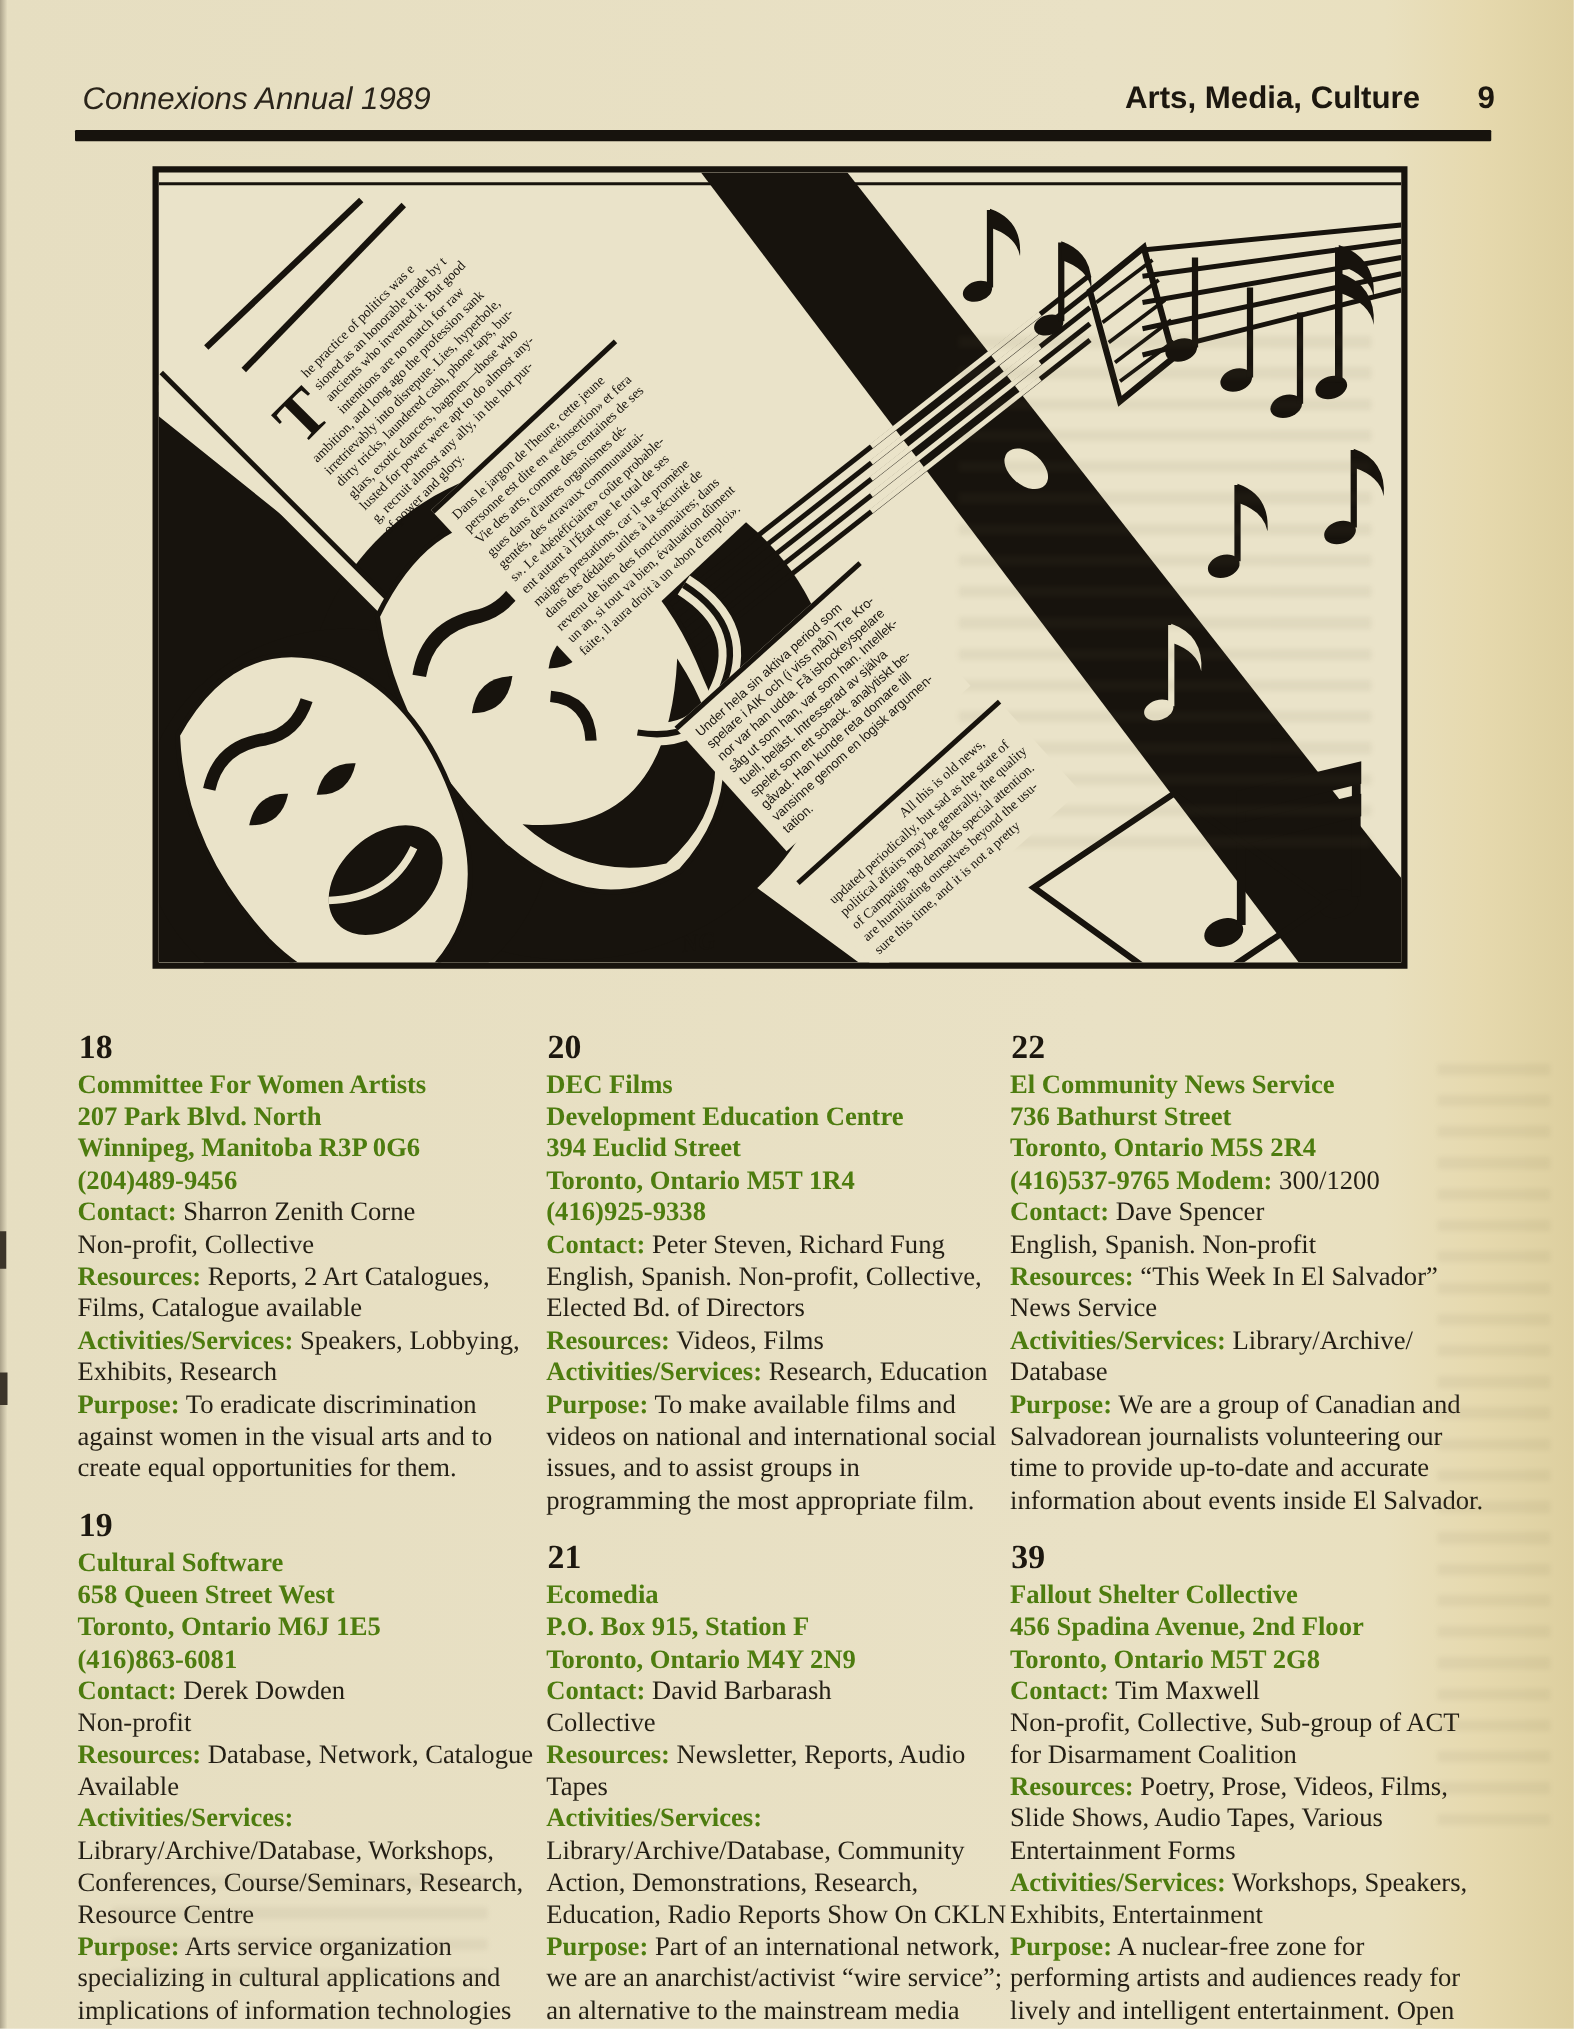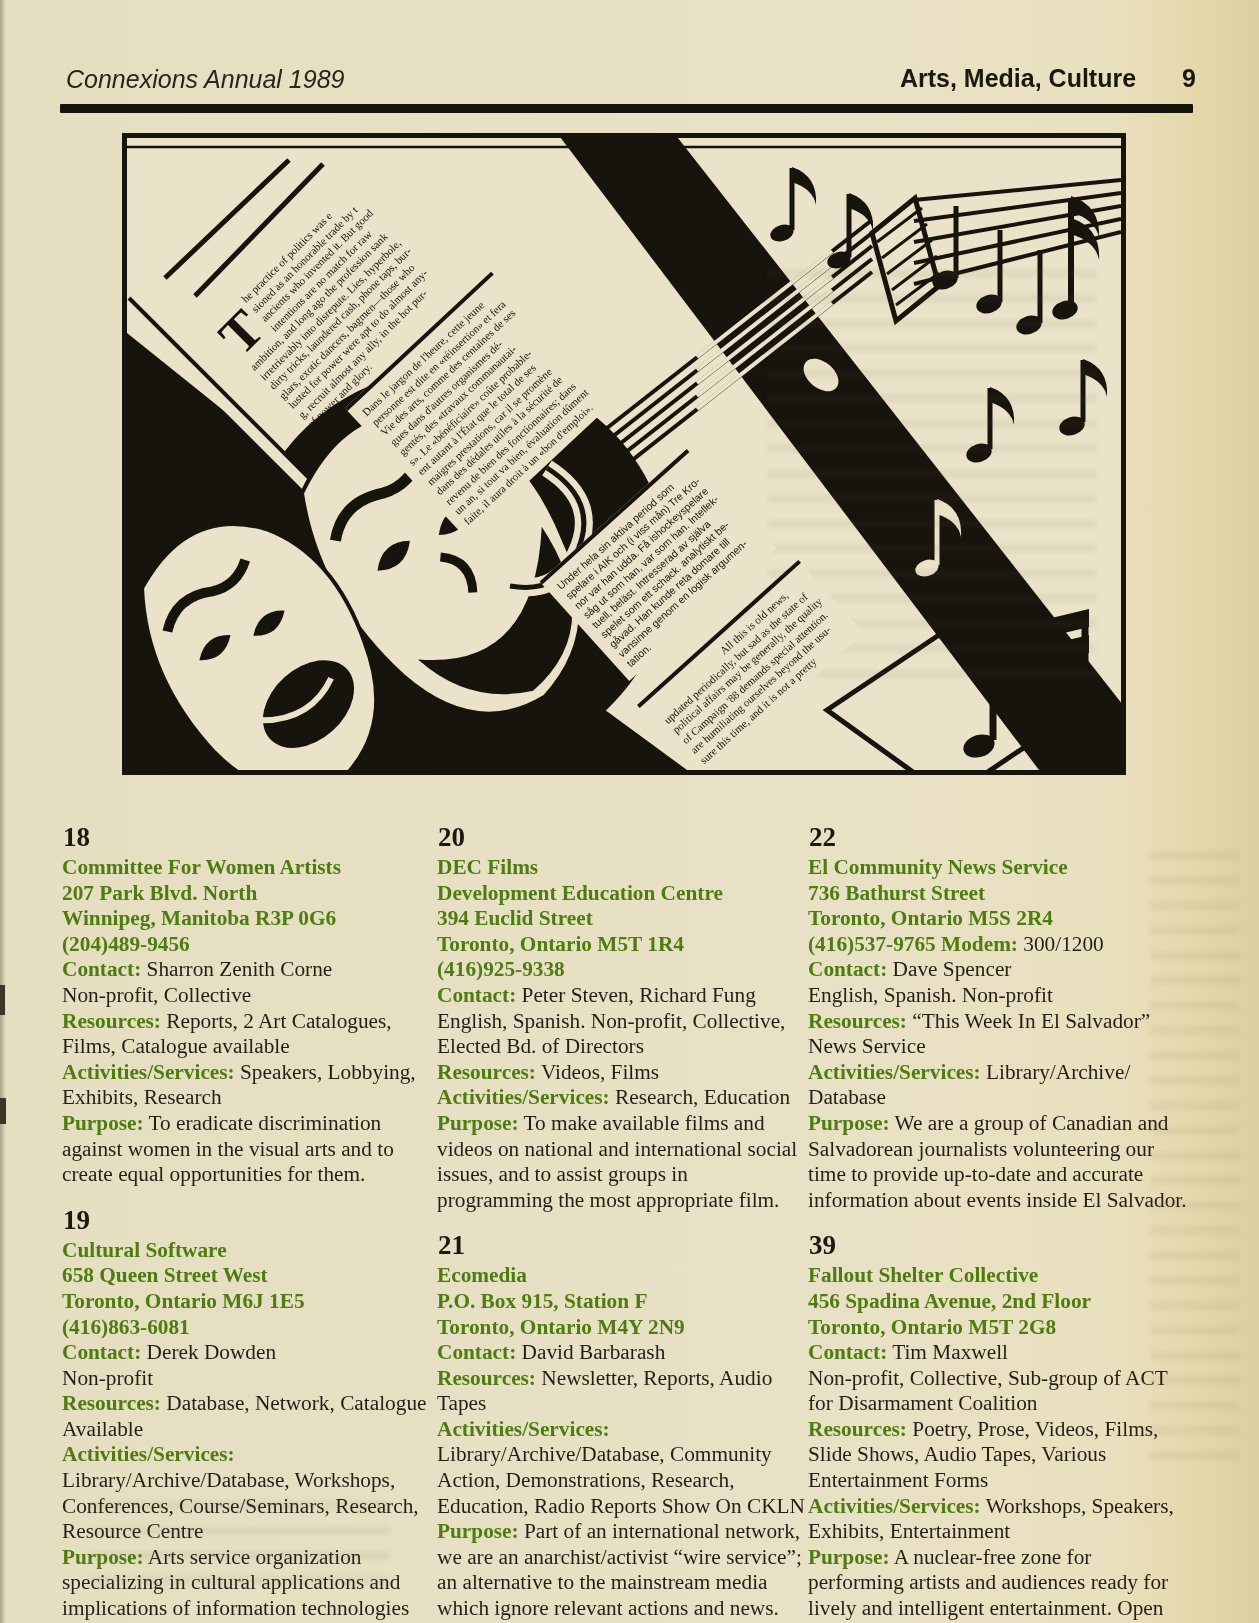--- a/index.html
+++ b/index.html
@@ -273,20 +273,21 @@
         <div class="entry-line"><span class="b">Resources:</span><span class="r"> Videos, Films</span></div>
         <div class="entry-line"><span class="b">Activities/Services:</span><span class="r"> Research, Education</span></div>
         <div class="entry-line"><span class="b">Purpose:</span><span class="r"> To make available films and videos on national and international social issues, and to assist groups in programming the most appropriate film.</span></div>
       </div>
       <div class="entry">
         <div class="entry-number">21</div>
         <div class="entry-line"><span class="b">Ecomedia</span></div>
         <div class="entry-line"><span class="b">P.O. Box 915, Station F</span></div>
         <div class="entry-line"><span class="b">Toronto, Ontario M4Y 2N9</span></div>
         <div class="entry-line"><span class="b">Contact:</span><span class="r"> David Barbarash</span></div>
+        <div class="entry-line"><span class="r">Collective</span></div>
         <div class="entry-line"><span class="b">Resources:</span><span class="r"> Newsletter, Reports, Audio Tapes</span></div>
         <div class="entry-line"><span class="b">Activities/Services:</span><span class="r"> Library/Archive/Database, Community Action, Demonstrations, Research, Education, Radio Reports Show On CKLN</span></div>
         <div class="entry-line"><span class="b">Purpose:</span><span class="r"> Part of an international network, we are an anarchist/activist “wire service”; an alternative to the mainstream media which ignore relevant actions and news.</span></div>
       </div>
     </div>
     <div class="col col2">
       <div class="entry">
         <div class="entry-number">22</div>
         <div class="entry-line"><span class="b">El Community News Service</span></div>
         <div class="entry-line"><span class="b">736 Bathurst Street</span></div>

